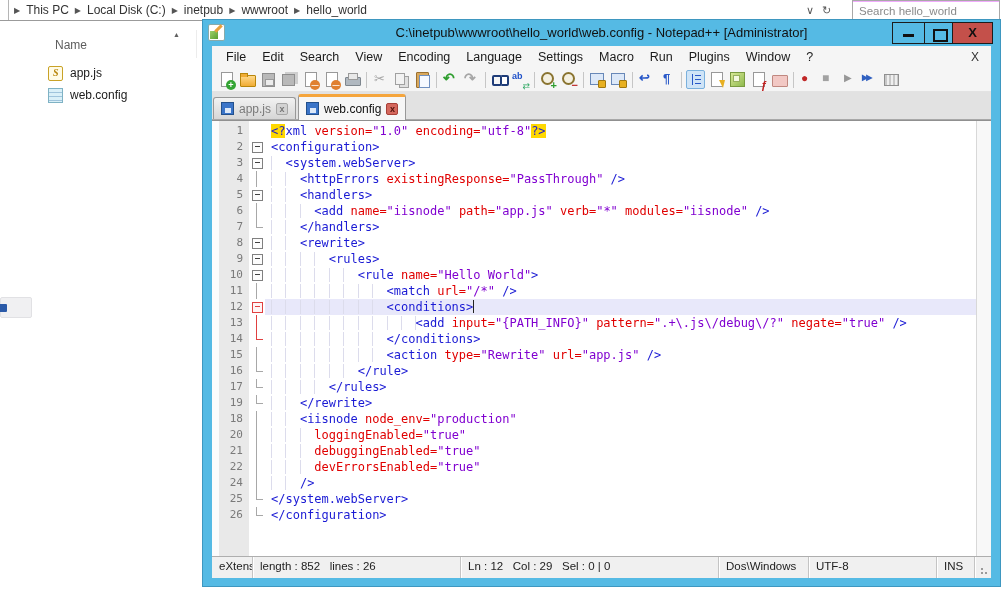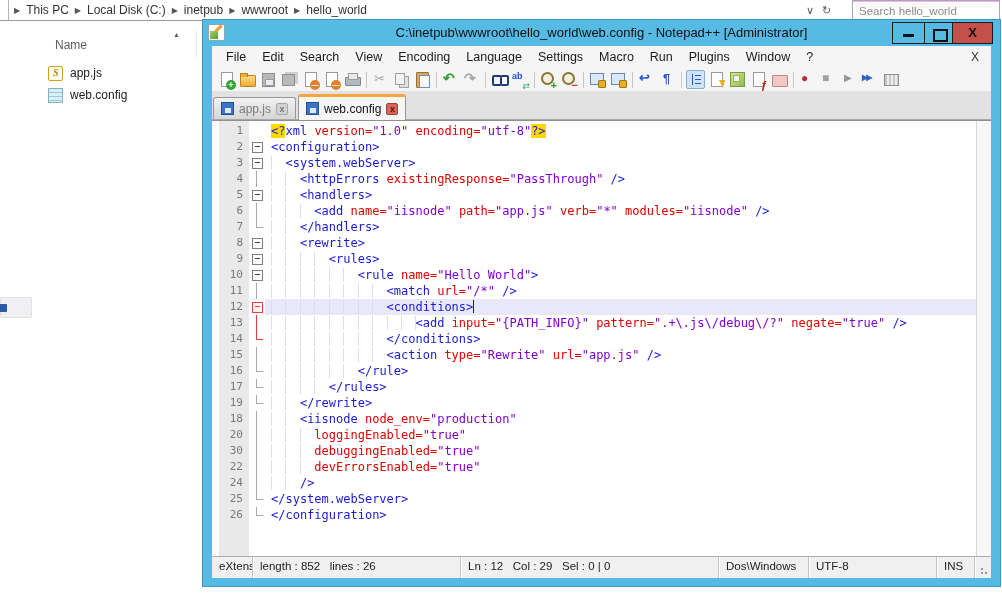--- a/index.html
+++ b/index.html
@@ -283,21 +283,21 @@
           <div class="eline"><span class="ln">11</span><span class="fold f-l"></span><span class="gap"></span><span class="code"><span class="tk-p ind">                </span><span class="tk-t">&lt;match </span><span class="tk-a">url=</span><span class="tk-v">"/*"</span><span class="tk-p"> </span><span class="tk-t">/&gt;</span></span></div>
           <div class="eline cur"><span class="ln">12</span><span class="fold f-b red"></span><span class="gap"></span><span class="code"><span class="tk-p ind">                </span><span class="tk-t">&lt;conditions&gt;</span><span class="caret"></span></span></div>
           <div class="eline"><span class="ln">13</span><span class="fold f-l red"></span><span class="gap"></span><span class="code"><span class="tk-p ind">                    </span><span class="tk-t">&lt;add </span><span class="tk-a">input=</span><span class="tk-v">"{PATH_INFO}"</span><span class="tk-p"> </span><span class="tk-a">pattern=</span><span class="tk-v">".+\.js\/debug\/?"</span><span class="tk-p"> </span><span class="tk-a">negate=</span><span class="tk-v">"true"</span><span class="tk-p"> </span><span class="tk-t">/&gt;</span></span></div>
           <div class="eline"><span class="ln">14</span><span class="fold f-c red"></span><span class="gap"></span><span class="code"><span class="tk-p ind">                </span><span class="tk-t">&lt;/conditions&gt;</span></span></div>
           <div class="eline"><span class="ln">15</span><span class="fold f-l"></span><span class="gap"></span><span class="code"><span class="tk-p ind">                </span><span class="tk-t">&lt;action </span><span class="tk-a">type=</span><span class="tk-v">"Rewrite"</span><span class="tk-p"> </span><span class="tk-a">url=</span><span class="tk-v">"app.js"</span><span class="tk-p"> </span><span class="tk-t">/&gt;</span></span></div>
           <div class="eline"><span class="ln">16</span><span class="fold f-c"></span><span class="gap"></span><span class="code"><span class="tk-p ind">            </span><span class="tk-t">&lt;/rule&gt;</span></span></div>
           <div class="eline"><span class="ln">17</span><span class="fold f-c"></span><span class="gap"></span><span class="code"><span class="tk-p ind">        </span><span class="tk-t">&lt;/rules&gt;</span></span></div>
           <div class="eline"><span class="ln">19</span><span class="fold f-c"></span><span class="gap"></span><span class="code"><span class="tk-p ind">    </span><span class="tk-t">&lt;/rewrite&gt;</span></span></div>
           <div class="eline"><span class="ln">18</span><span class="fold f-l"></span><span class="gap"></span><span class="code"><span class="tk-p ind">    </span><span class="tk-t">&lt;iisnode </span><span class="tk-a">node_env=</span><span class="tk-v">"production"</span></span></div>
           <div class="eline"><span class="ln">20</span><span class="fold f-l"></span><span class="gap"></span><span class="code"><span class="tk-p ind">      </span><span class="tk-a">loggingEnabled=</span><span class="tk-v">"true"</span></span></div>
-          <div class="eline"><span class="ln">30</span><span class="fold f-l"></span><span class="gap"></span><span class="code"><span class="tk-p ind">      </span><span class="tk-a">debuggingEnabled=</span><span class="tk-v">"true"</span></span></div>
+          <div class="eline"><span class="ln">21</span><span class="fold f-l"></span><span class="gap"></span><span class="code"><span class="tk-p ind">      </span><span class="tk-a">debuggingEnabled=</span><span class="tk-v">"true"</span></span></div>
           <div class="eline"><span class="ln">22</span><span class="fold f-l"></span><span class="gap"></span><span class="code"><span class="tk-p ind">      </span><span class="tk-a">devErrorsEnabled=</span><span class="tk-v">"true"</span></span></div>
           <div class="eline"><span class="ln">24</span><span class="fold f-l"></span><span class="gap"></span><span class="code"><span class="tk-p ind">    </span><span class="tk-t">/&gt;</span></span></div>
           <div class="eline"><span class="ln">25</span><span class="fold f-c"></span><span class="gap"></span><span class="code"><span class="tk-t">&lt;/system.webServer&gt;</span></span></div>
           <div class="eline"><span class="ln">26</span><span class="fold f-c"></span><span class="gap"></span><span class="code"><span class="tk-t">&lt;/configuration&gt;</span></span></div>
         </div>
       <div id="vscroll"></div>
     </div>
     <div id="statusbar">
       <div class="st" style="width:41px">eXtensi</div>
       <div class="st" style="width:208px">length : 852   lines : 26</div>

